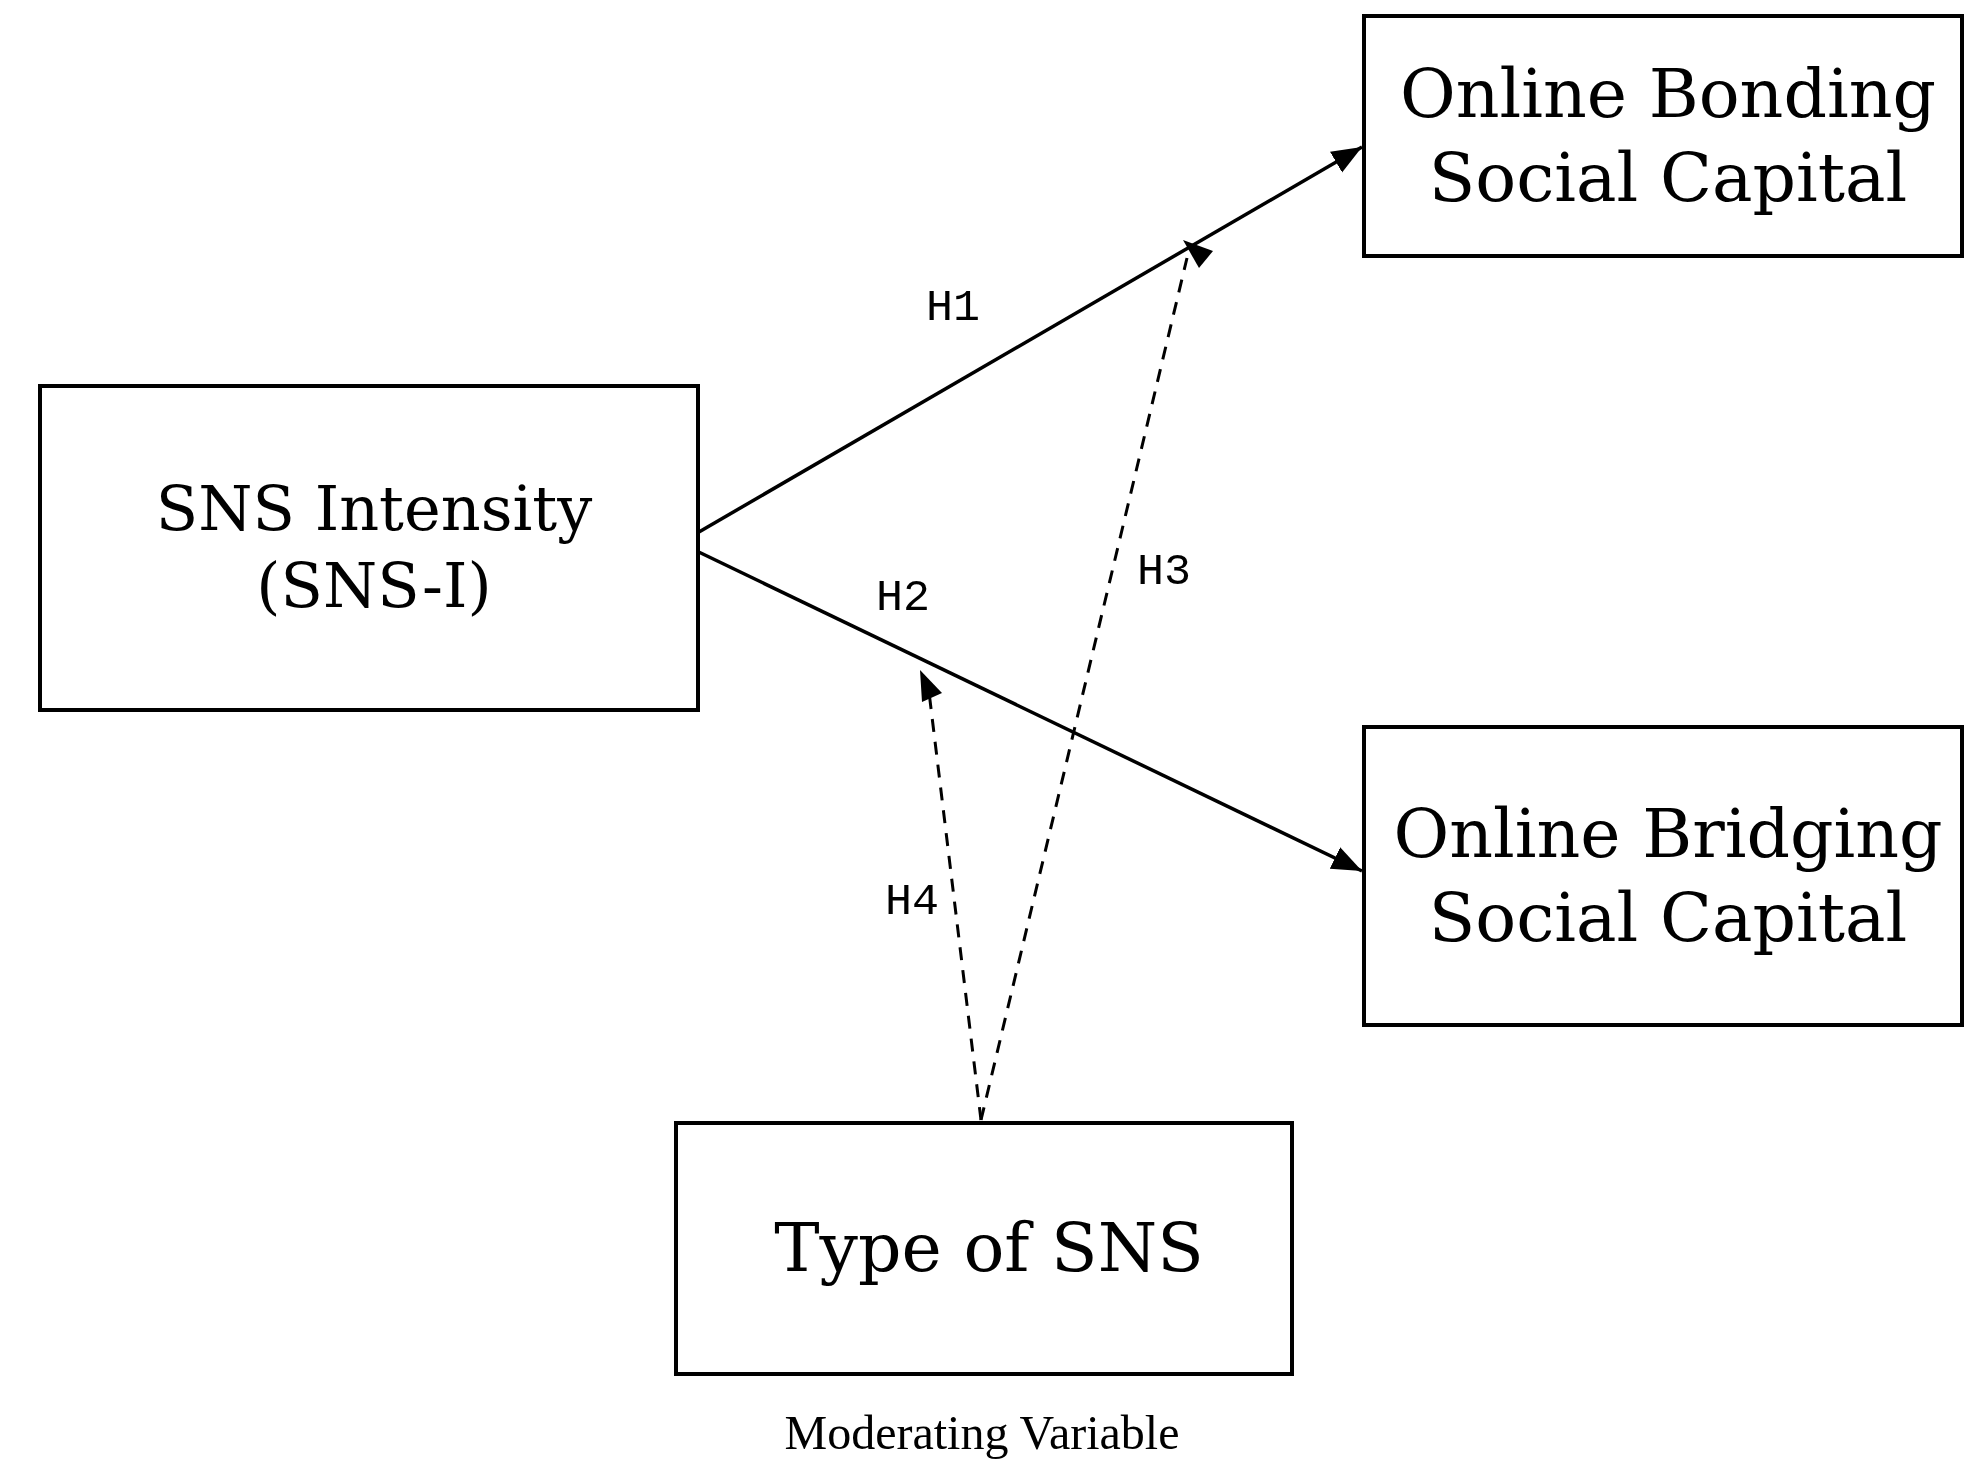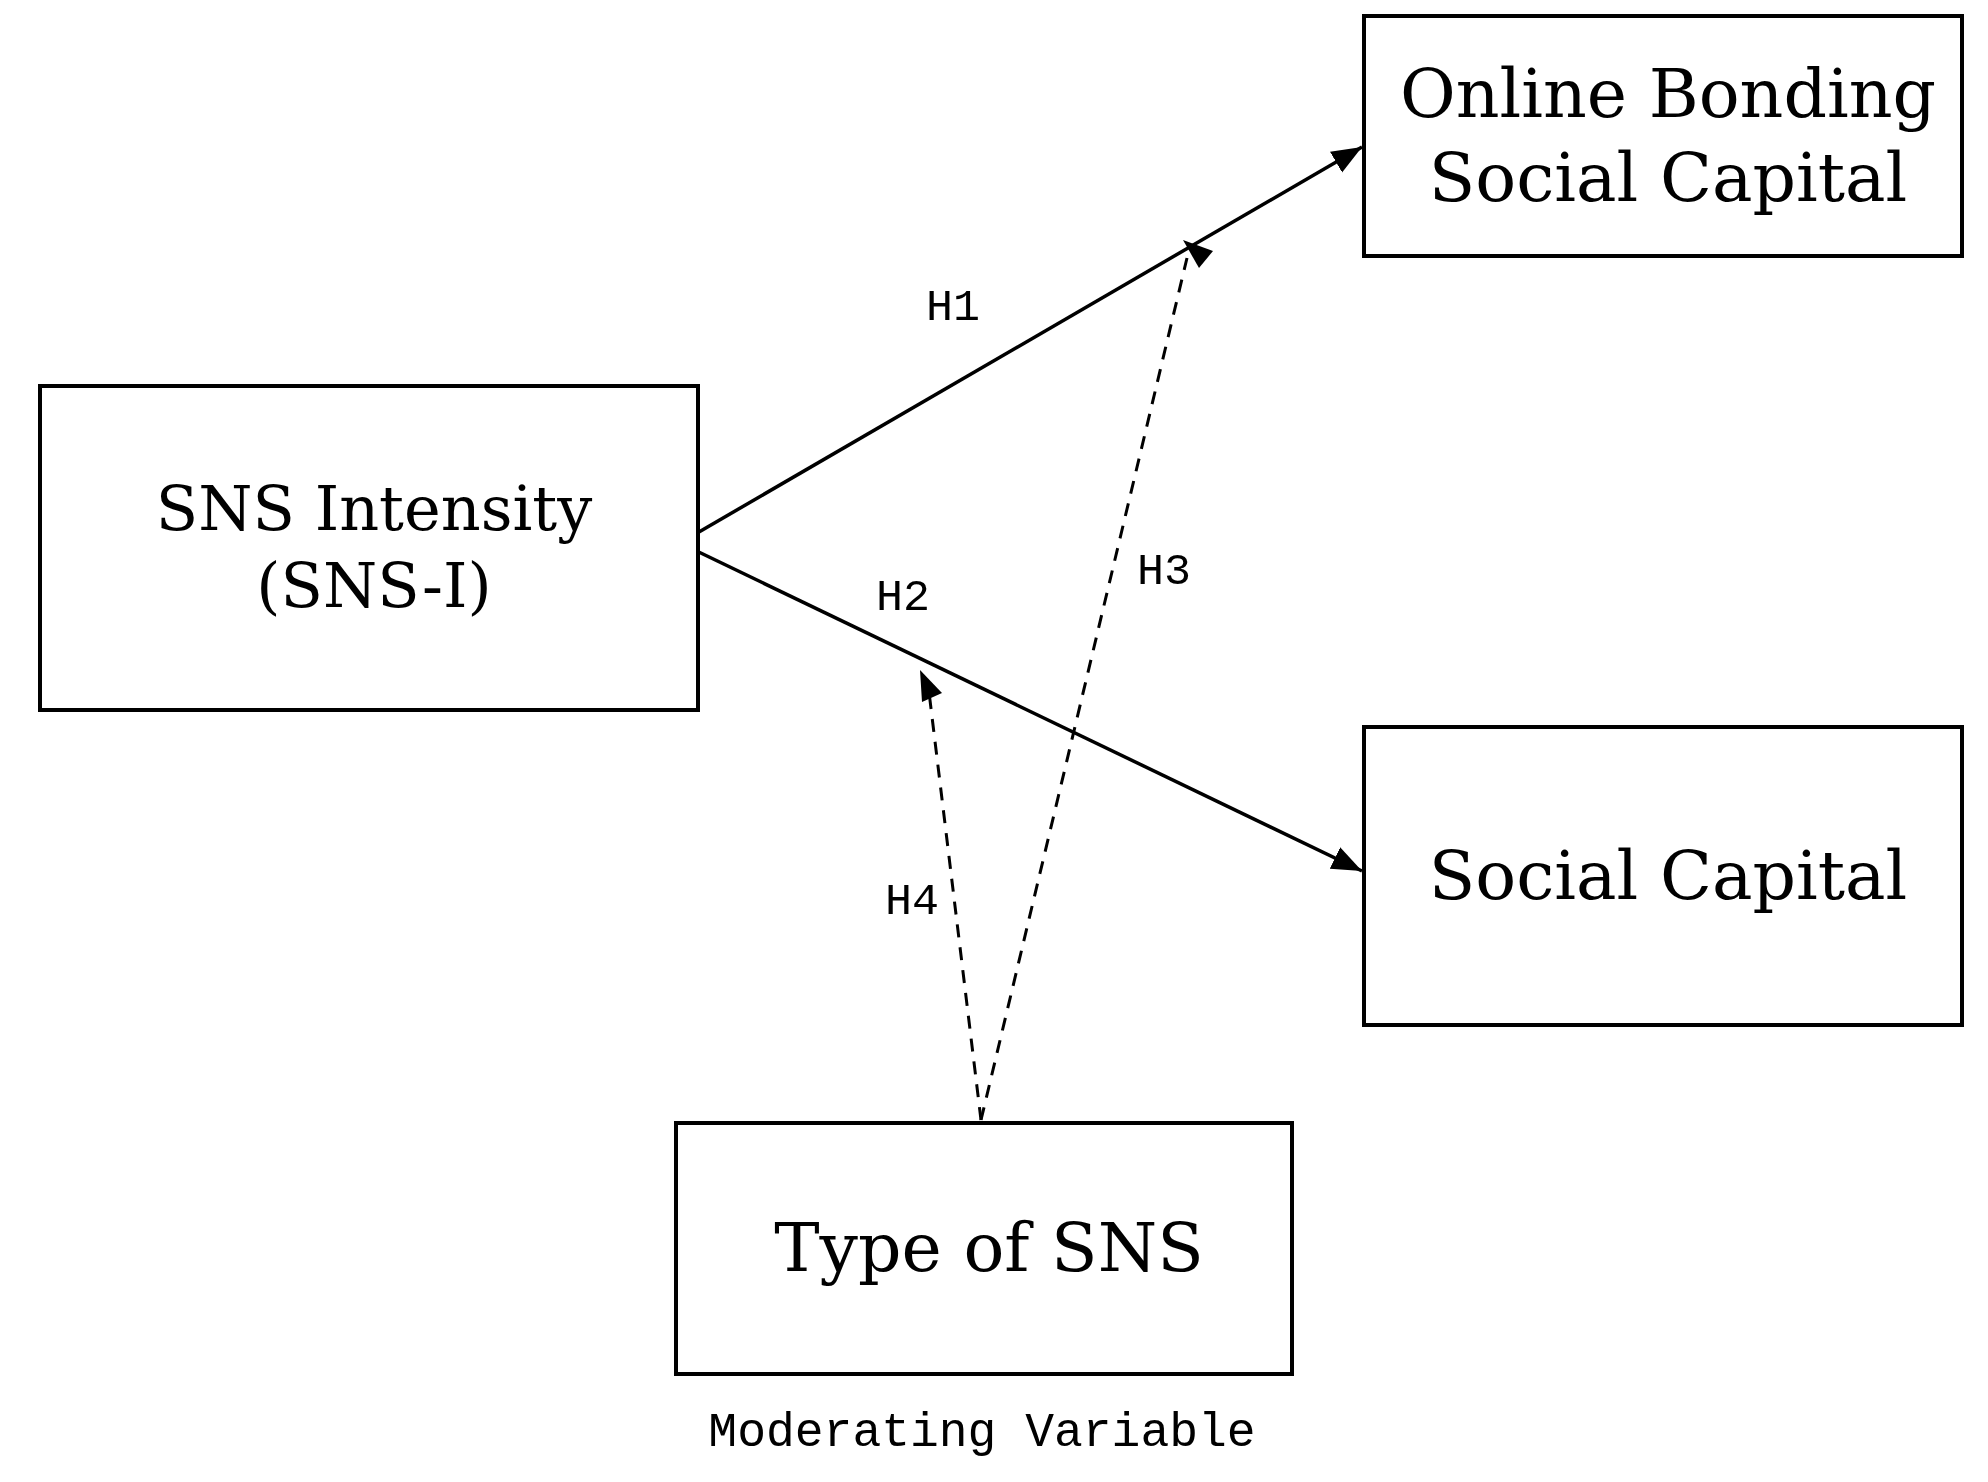--- a/index.html
+++ b/index.html
@@ -50,21 +50,21 @@
   }
   .hlabel-h1 { left: 953px;  top: 308px; }
   .hlabel-h2 { left: 903px;  top: 598px; }
   .hlabel-h3 { left: 1164px; top: 572px; }
   .hlabel-h4 { left: 912px;  top: 902px; }
   .caption {
     position: absolute;
     left: 982px;
     top: 1433px;
     transform: translate(-50%, -50%);
-    font-family: Liberation Mono, monospace;
+    font-family: Liberation Serif, serif;
     font-size: 48px;
     line-height: 1;
     white-space: nowrap;
   }
 </style>
 </head>
 <body>
 
 <div class="canvas">
 
@@ -90,20 +90,21 @@
     <span>SNS Intensity</span>
     <span>(SNS-I)</span>
   </div>
 
   <div class="box box-bonding">
     <span>Online Bonding</span>
     <span>Social Capital</span>
   </div>
 
   <div class="box box-bridging">
+    <span>Online Bridging</span>
     <span>Social Capital</span>
   </div>
 
   <div class="box box-type">
     <span>Type of SNS</span>
   </div>
 
   <div class="hlabel hlabel-h1">H1</div>
   <div class="hlabel hlabel-h2">H2</div>
   <div class="hlabel hlabel-h3">H3</div>

